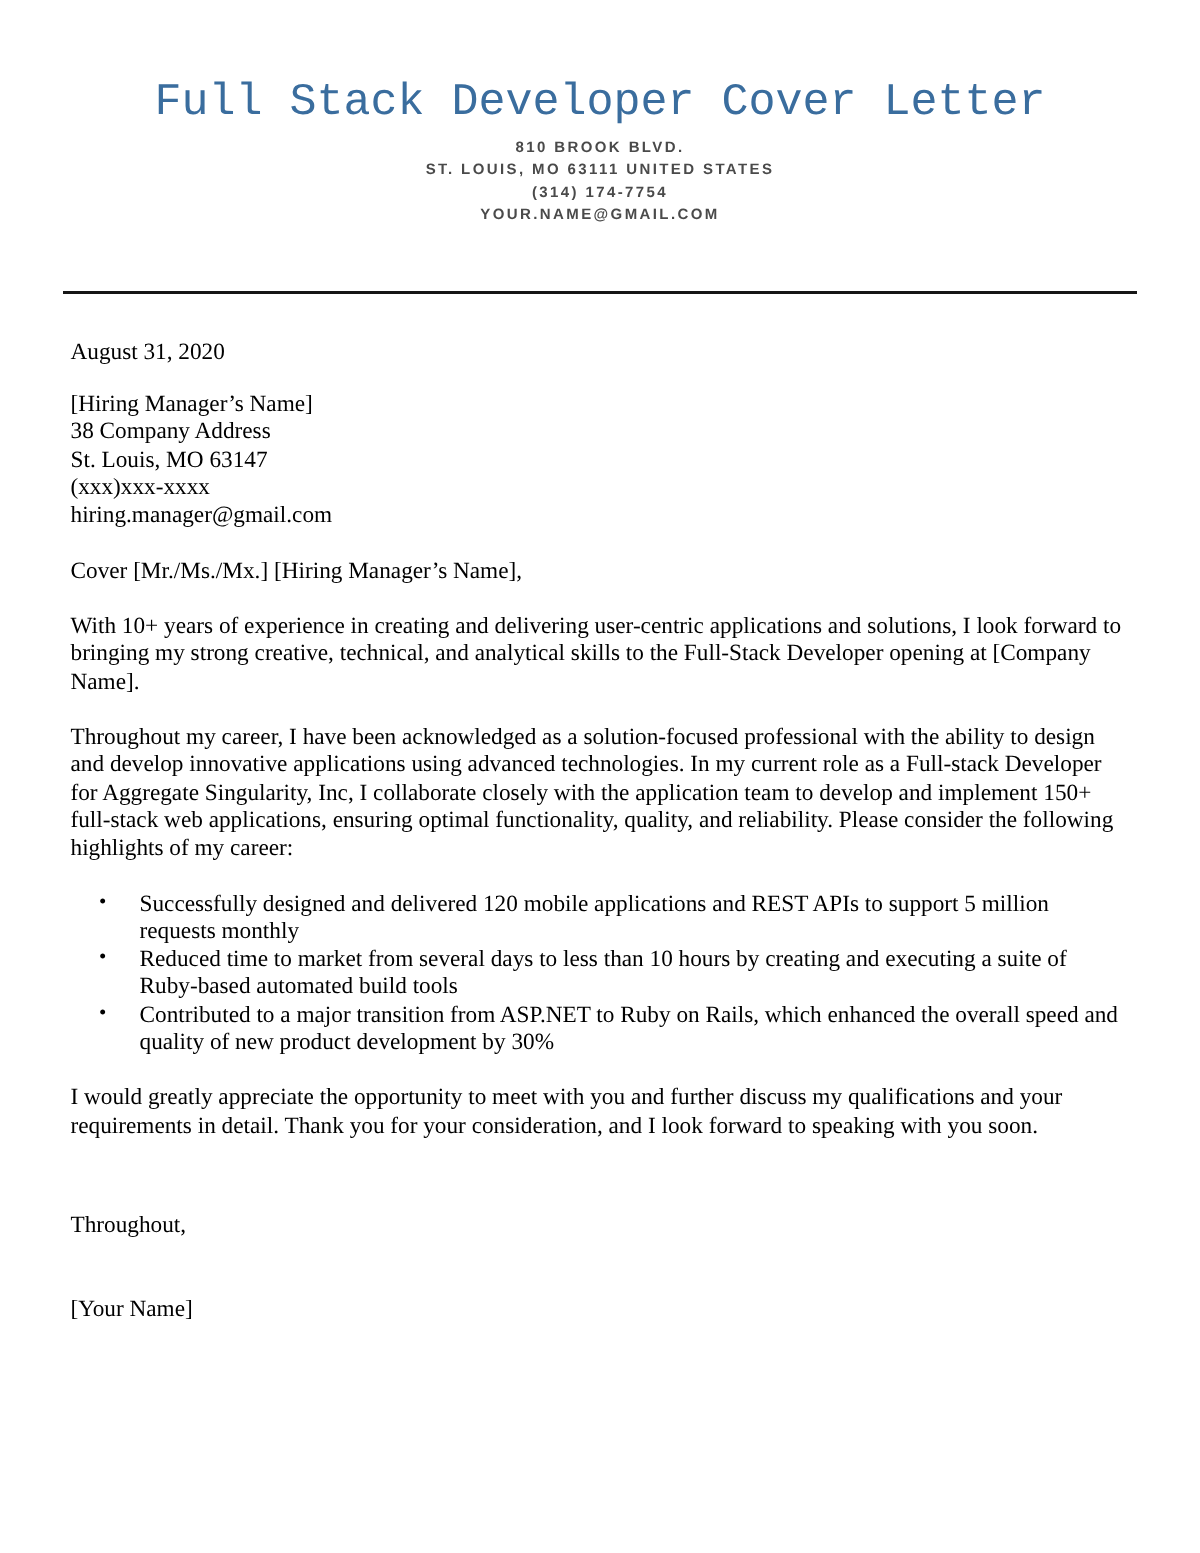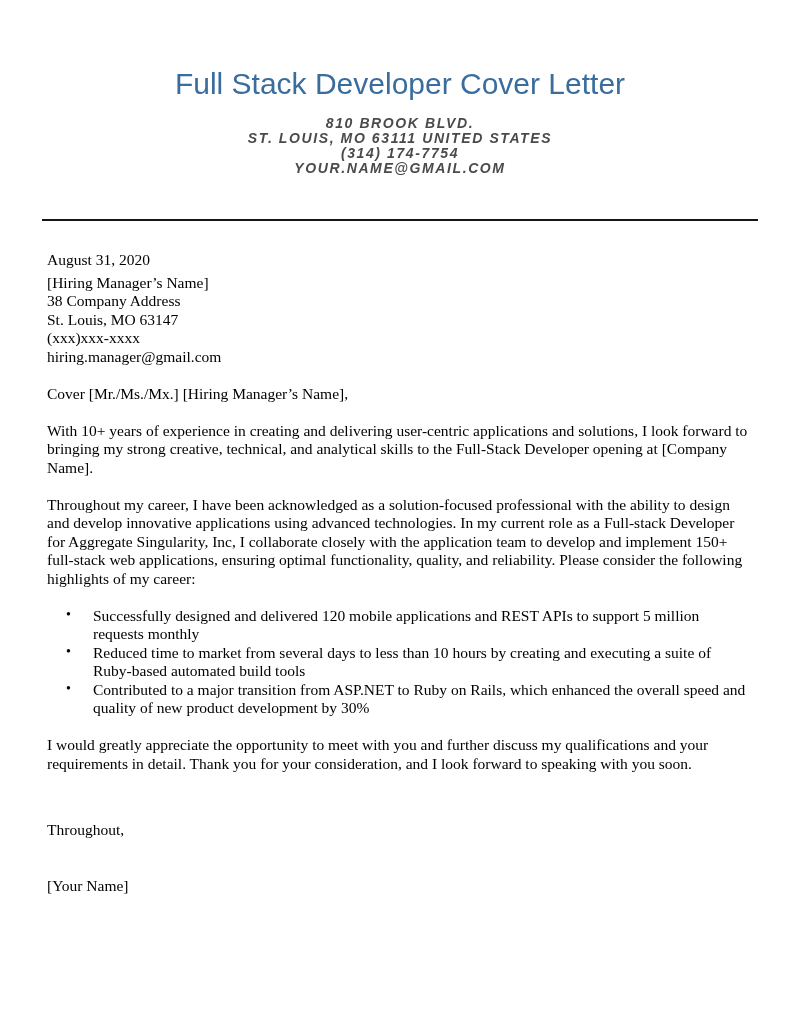--- a/index.html
+++ b/index.html
@@ -11,44 +11,43 @@
     background: #ffffff;
     box-sizing: border-box;
     padding: 52px 47px 0 47px;
     font-family: "Liberation Serif", serif;
     font-size: 15.5px;
     line-height: 18.5px;
     color: #000000;
   }
   .header { text-align: center; }
   .title {
-    font-family: Liberation Sans, sans-serif;
+    font-family: Liberation Mono, monospace;
     font-size: 30px;
     line-height: 34px;
     font-weight: 400;
-    margin: 15px;
+    margin: 0;
   }
   .contact {
     margin-top: 5px;
     font-family: "Liberation Sans", sans-serif;
-    font-size: 14px;
+    font-size: 10px;
     font-weight: 700;
     letter-spacing: 1.6px;
     line-height: 15px;
     color: #4a4a4a;
-    font-style: italic;
   }
   .rule {
     border: none;
     height: 2px;
     background: #161616;
     margin: 43px -5px 0 -5px;
   }
   .date-line { margin-top: 30px; }
-  .recipient { margin-top: 4px; }
+  .recipient { margin-top: 16px; }
   .salutation { margin-top: 18.5px; }
   .para { margin: 18.5px 0 0 0; }
   ul.highlights { margin: 18.5px 0 0 0; padding: 0; list-style: none; }
   ul.highlights li { position: relative; padding-left: 46px; }
   ul.highlights .bullet {
     position: absolute;
     left: 19px;
     top: -1px;
     font-size: 14px;
   }

